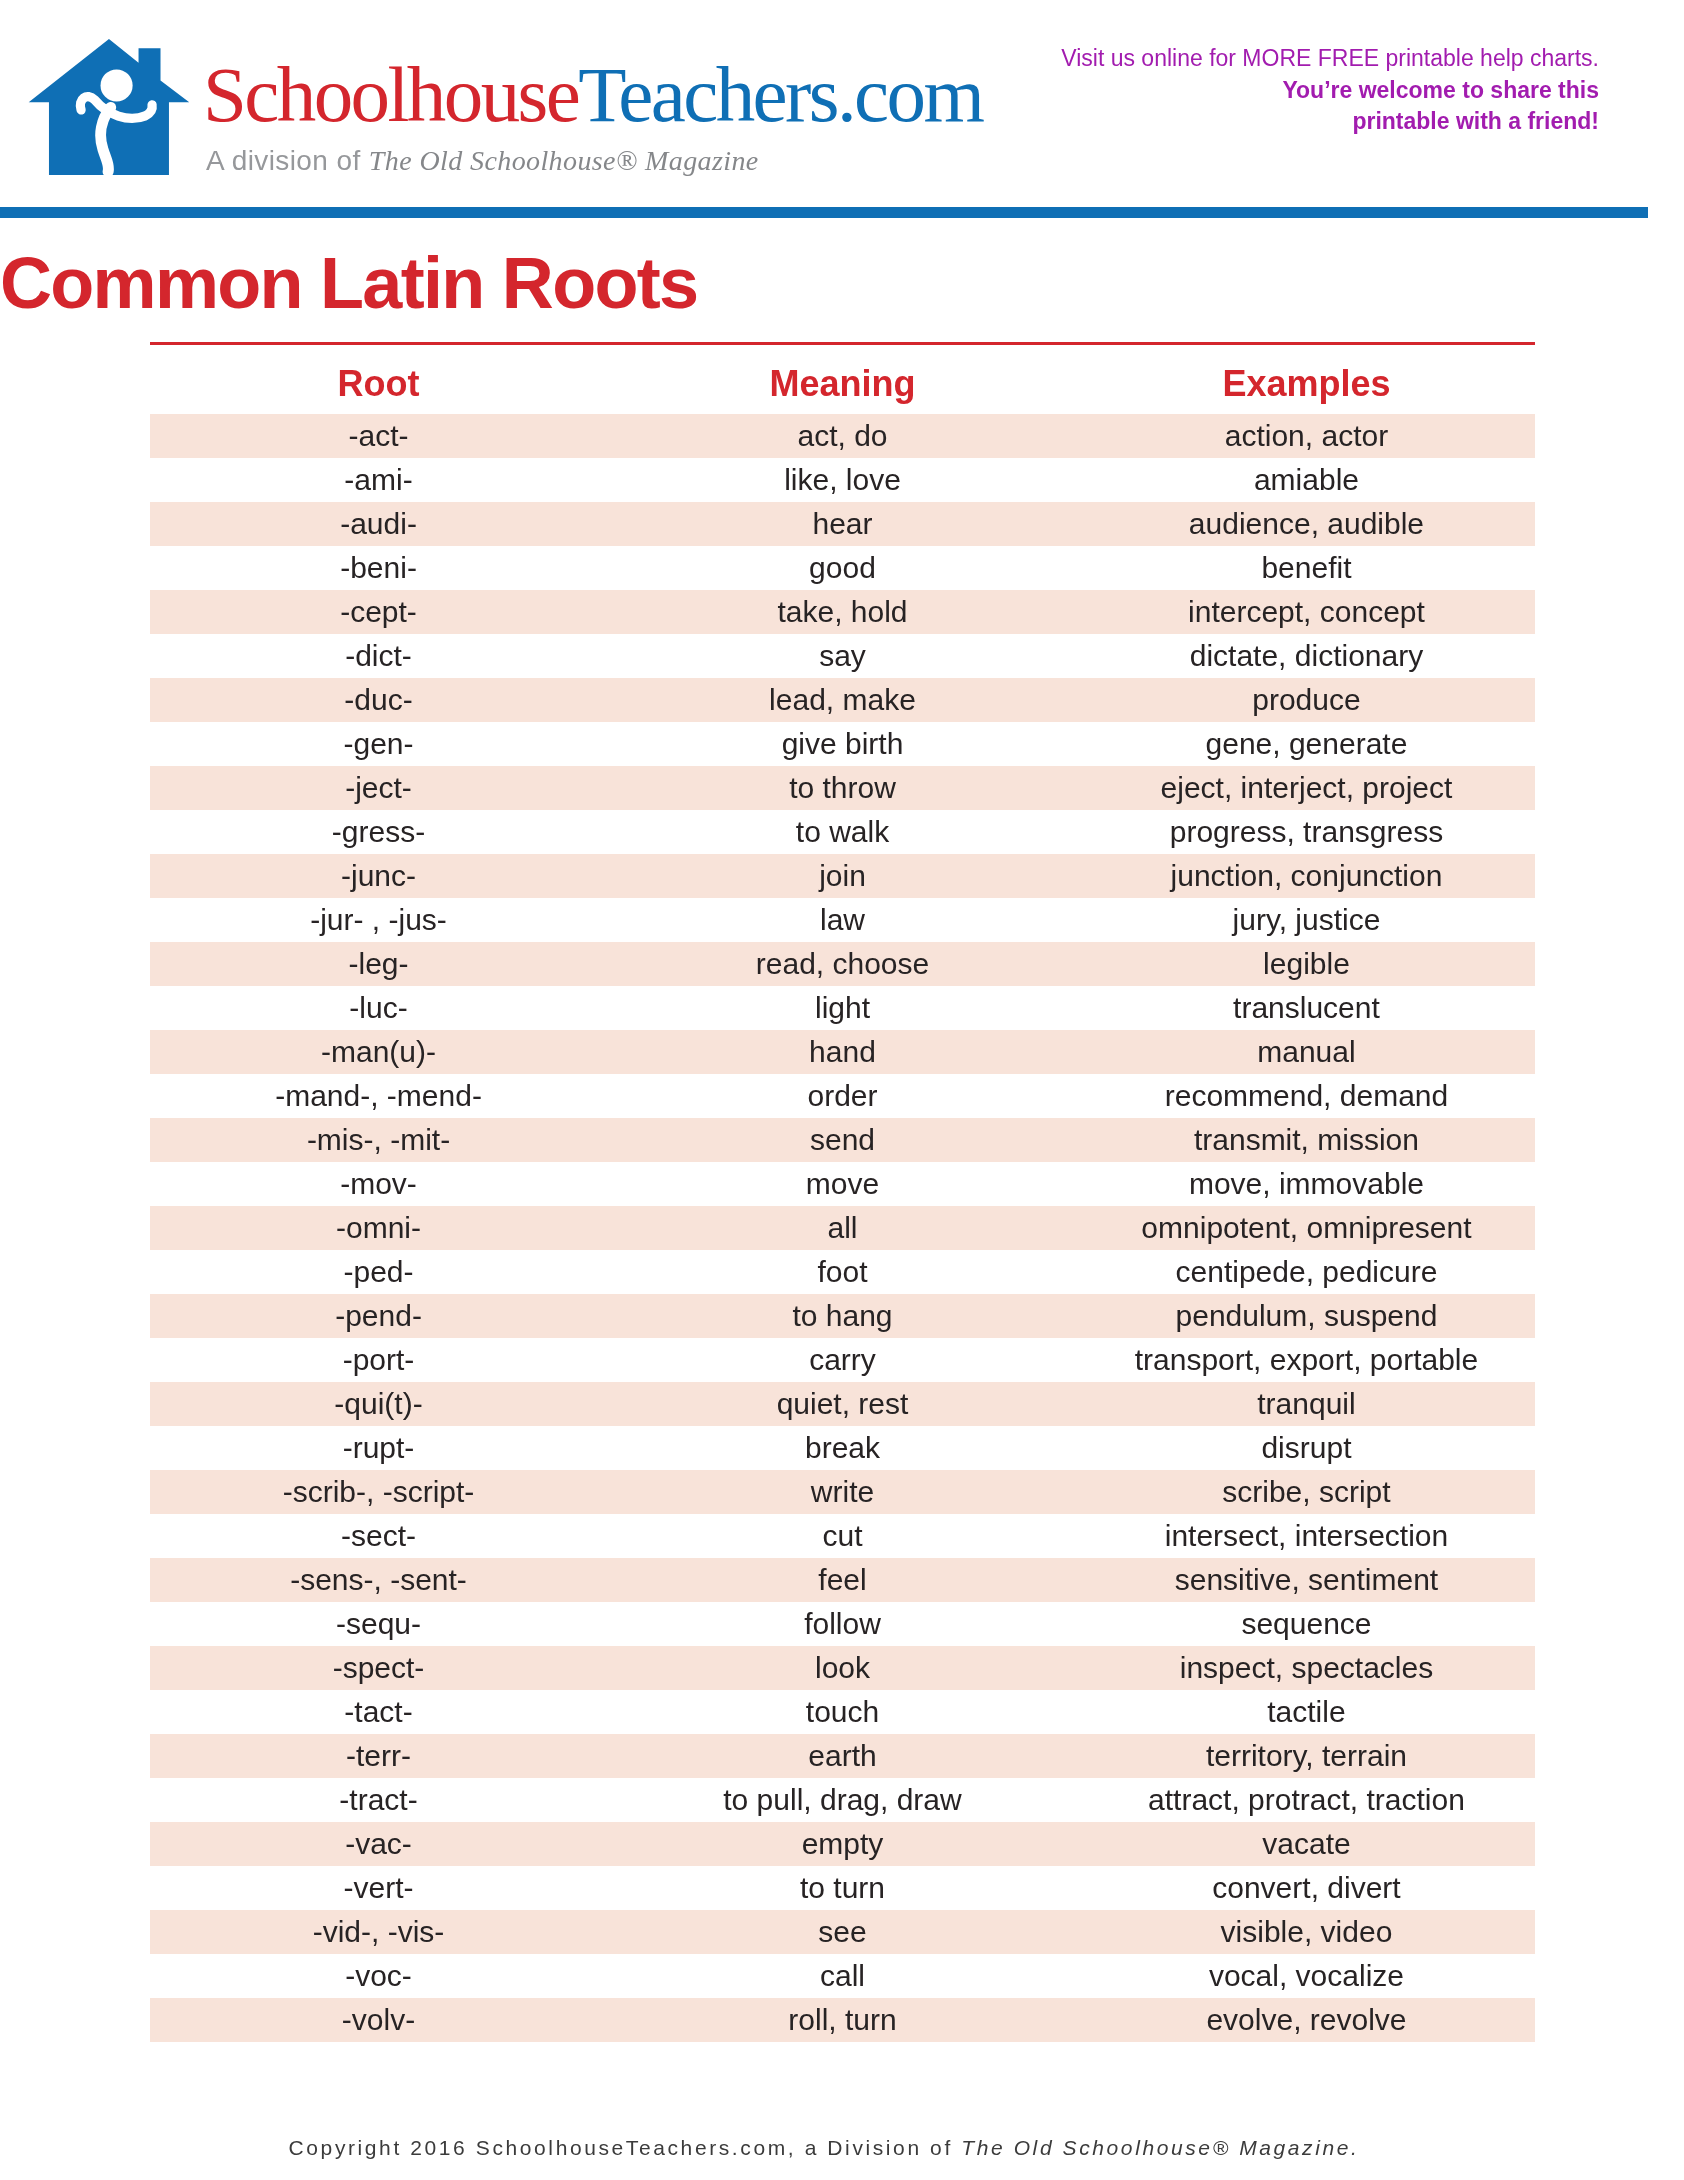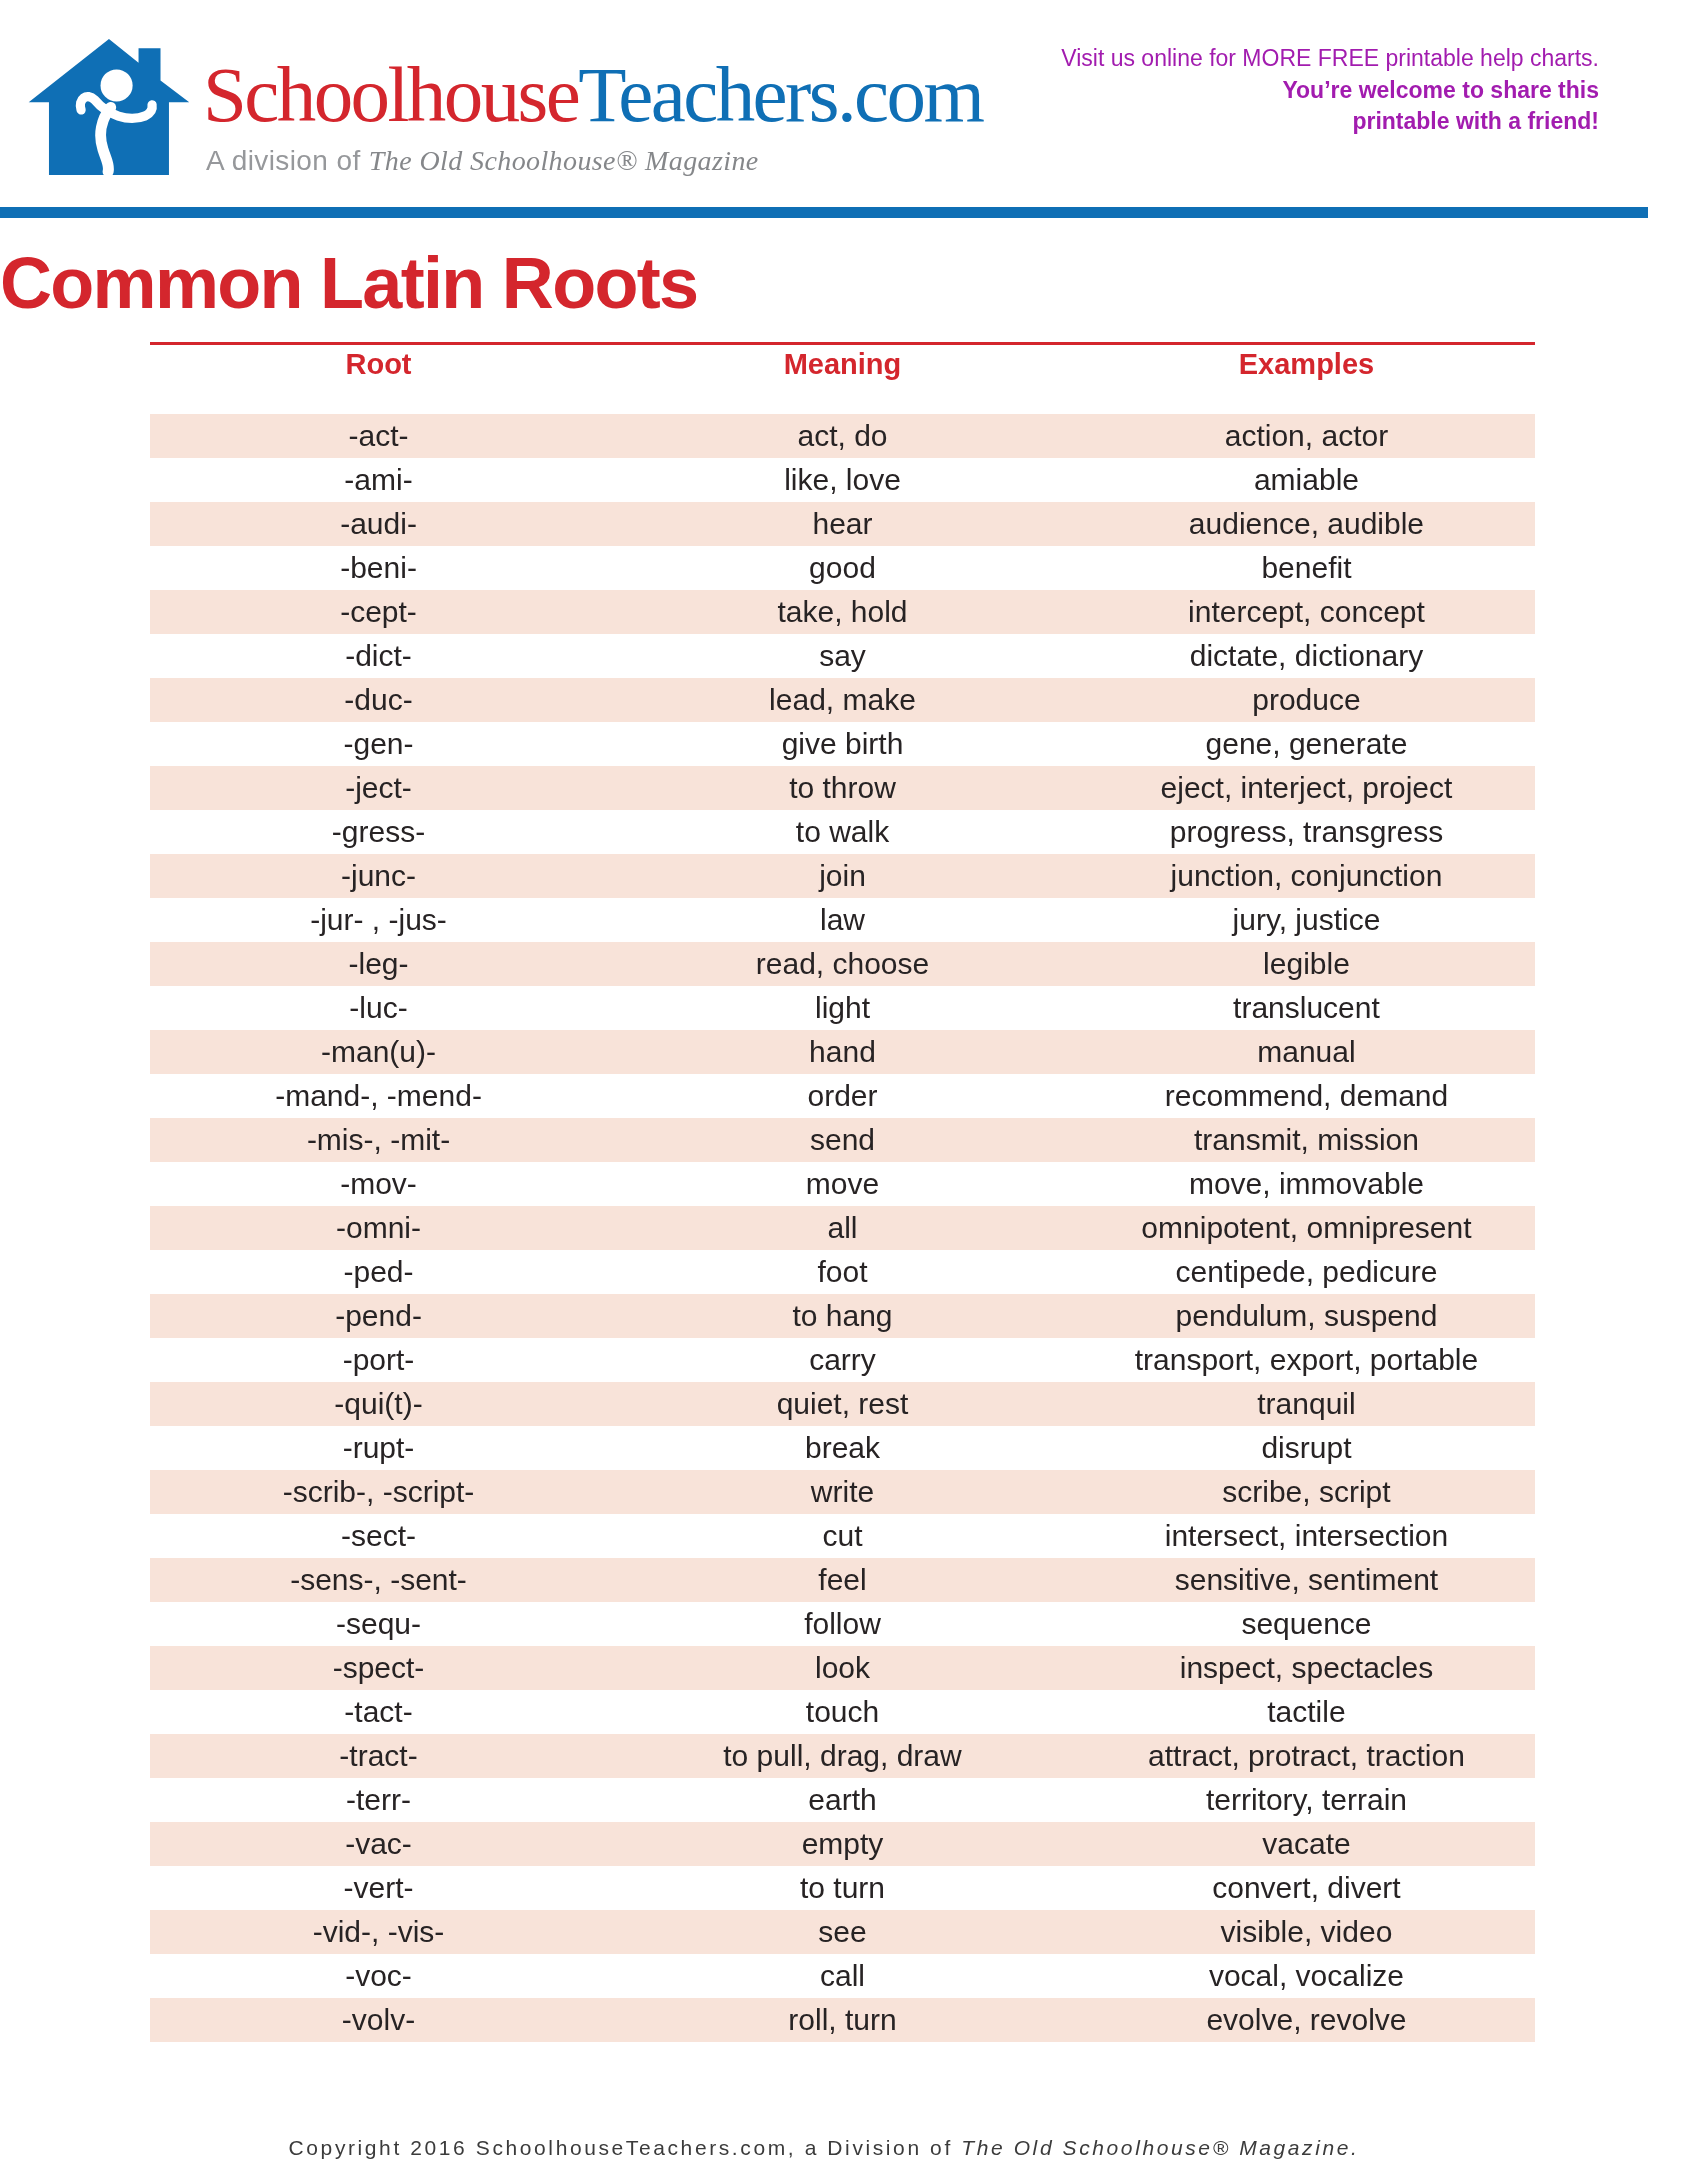--- a/index.html
+++ b/index.html
@@ -41,22 +41,22 @@
     position:absolute; left:0; top:242px; width:100%;
     color:#d4262d;
     font-size:72px; font-weight:bold; letter-spacing:-1.7px;
   }
   .red-rule {
     position:absolute; left:150px; top:342px; width:1385px; height:2.6px;
     background:#d4262d;
   }
   
   .thead {
-    position:absolute; left:150px; top:348px; width:1385px;
-    display:flex; color:#d4262d; font-weight:bold; font-size:29px;
+    position:absolute; left:150px; top:363px; width:1385px;
+    display:flex; color:#d4262d; font-weight:bold; font-size:36px;
   }
   .thead .th { text-align:center; }
   .tbody { position:absolute; left:150px; top:414px; width:1385px; }
   .row {
     display:flex; align-items:center; height:44px;
     font-size:30px; color:#272324;
   }
   .row:nth-child(odd) { background:#f8e3d9; }
   .cell { text-align:center; }
   .c0, .th-0 { width:33%; }
@@ -250,30 +250,30 @@
         <div class="cell c0">-spect-</div>
         <div class="cell c1">look</div>
         <div class="cell c2">inspect, spectacles</div>
       </div>
       <div class="row">
         <div class="cell c0">-tact-</div>
         <div class="cell c1">touch</div>
         <div class="cell c2">tactile</div>
       </div>
       <div class="row">
+        <div class="cell c0">-terr-</div>
+        <div class="cell c1">earth</div>
+        <div class="cell c2">territory, terrain</div>
+      </div>
+      <div class="row">
         <div class="cell c0">-tract-</div>
         <div class="cell c1">to pull, drag, draw</div>
         <div class="cell c2">attract, protract, traction</div>
       </div>
       <div class="row">
-        <div class="cell c0">-terr-</div>
-        <div class="cell c1">earth</div>
-        <div class="cell c2">territory, terrain</div>
-      </div>
-      <div class="row">
         <div class="cell c0">-vac-</div>
         <div class="cell c1">empty</div>
         <div class="cell c2">vacate</div>
       </div>
       <div class="row">
         <div class="cell c0">-vert-</div>
         <div class="cell c1">to turn</div>
         <div class="cell c2">convert, divert</div>
       </div>
       <div class="row">

